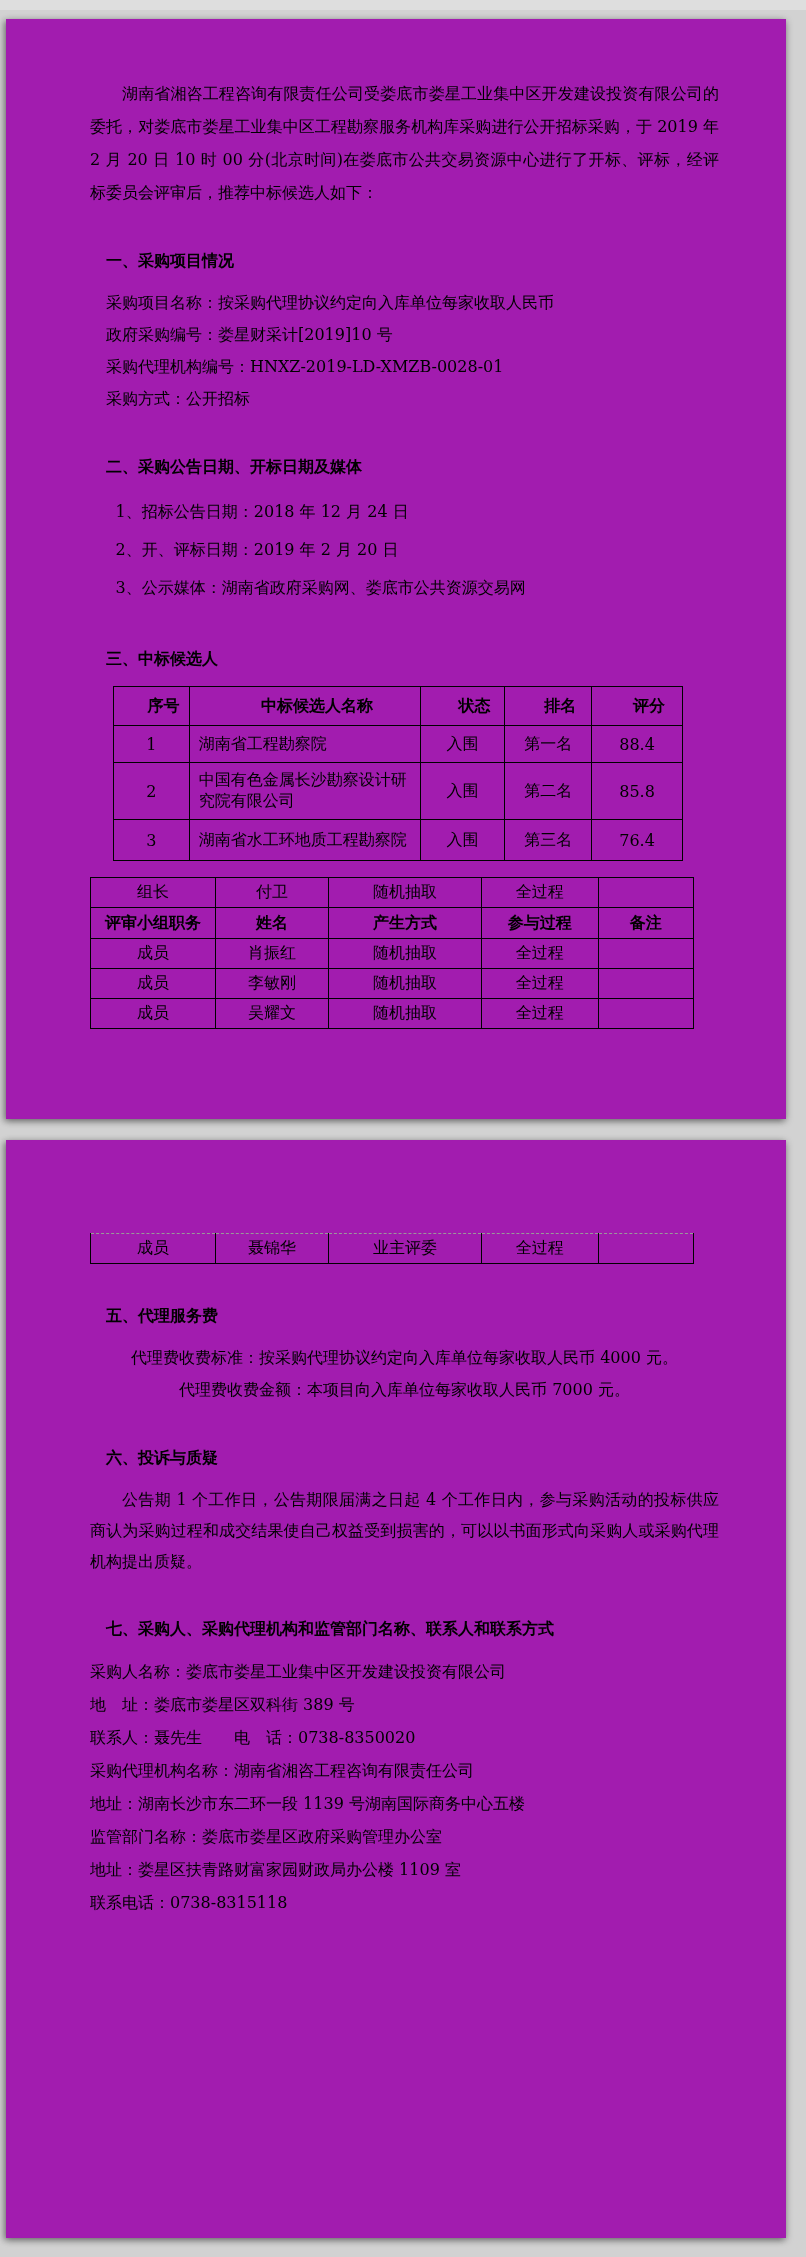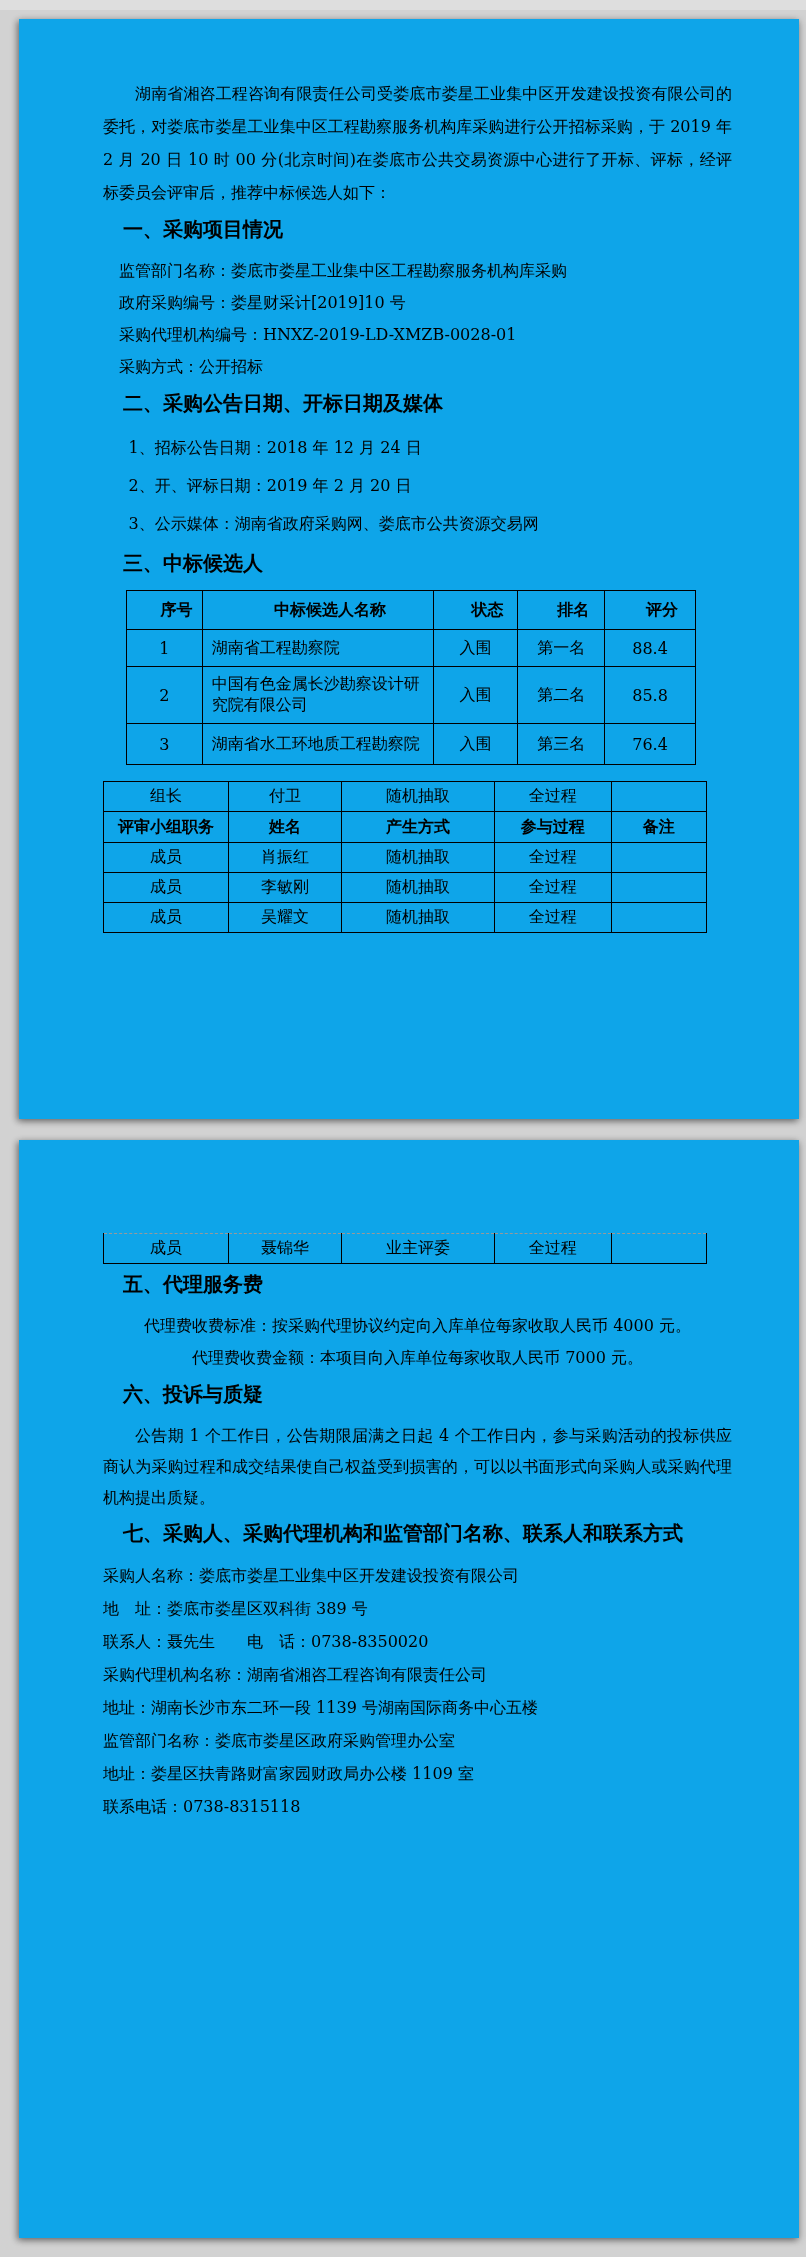--- a/index.html
+++ b/index.html
@@ -4,31 +4,31 @@
 <style>
   html,body{margin:0;padding:0;}
   body{
     width:806px;height:2257px;position:relative;overflow:hidden;
     background:#d2d2d2;
     font-family:"DejaVu Serif","Liberation Serif",serif;
     color:#000;
   }
   .top-strip{position:absolute;left:0;top:0;width:806px;height:10px;background:#dedede;}
   .page{
-    position:absolute;left:19px;width:780px;background:#0ea5e9;
+    position:absolute;left:6px;width:780px;background:#a21caf;
     box-shadow:0 2px 7px rgba(0,0,0,0.38), -3px 2px 6px rgba(0,0,0,0.22);
   }
   #page1{top:19px;height:1100px;}
   #page2{top:1140px;height:1098px;}
   .content{padding:0 67px 0 84px;font-size:16px;}
   #page1 .content{padding-top:58px;}
   #page2 .content{padding-top:93px;}
 
   .para{margin:0;text-indent:2em;line-height:33px;text-align:justify;}
-  .sec-heading{font-weight:bold;font-size:20px;text-indent:1em;margin:7px 0 13px 0;line-height:26px;}
+  .sec-heading{font-weight:bold;font-size:16px;text-indent:1em;margin:39px 0 13px 0;line-height:26px;}
   .detail-line{line-height:32px;text-indent:1em;}
   .num-line{line-height:38px;text-indent:1.6em;}
   .flat-line{line-height:33px;text-indent:0;}
   .fee-line{line-height:32px;text-indent:0;text-align:center;}
 
   table{border-collapse:collapse;table-layout:fixed;}
   td,th{border:1px solid #000;text-align:center;font-size:16px;font-weight:normal;
         padding:2px 4px;vertical-align:middle;overflow:hidden;}
   th{font-weight:bold;}
 
@@ -57,21 +57,21 @@
 <body>
 
 <div class="top-strip"></div>
 
 <div class="page" id="page1">
   <div class="content">
 
     <p class="para">湖南省湘咨工程咨询有限责任公司受娄底市娄星工业集中区开发建设投资有限公司的委托，对娄底市娄星工业集中区工程勘察服务机构库采购进行公开招标采购，于 2019 年 2 月 20 日 10 时 00 分(北京时间)在娄底市公共交易资源中心进行了开标、评标，经评标委员会评审后，推荐中标候选人如下：</p>
 
     <div class="sec-heading">一、采购项目情况</div>
-    <div class="detail-line">监管部门名称：娄底市娄星工业集中区工程勘察服务机构库采购</div>
+    <div class="detail-line">采购项目名称：按采购代理协议约定向入库单位每家收取人民币</div>
     <div class="detail-line">政府采购编号：娄星财采计[2019]10 号</div>
     <div class="detail-line">采购代理机构编号：HNXZ-2019-LD-XMZB-0028-01</div>
     <div class="detail-line">采购方式：公开招标</div>
 
     <div class="sec-heading">二、采购公告日期、开标日期及媒体</div>
     <div class="num-line">1、招标公告日期：2018 年 12 月 24 日</div>
     <div class="num-line">2、开、评标日期：2019 年 2 月 20 日</div>
     <div class="num-line">3、公示媒体：湖南省政府采购网、娄底市公共资源交易网</div>
 
     <div class="sec-heading">三、中标候选人</div>

